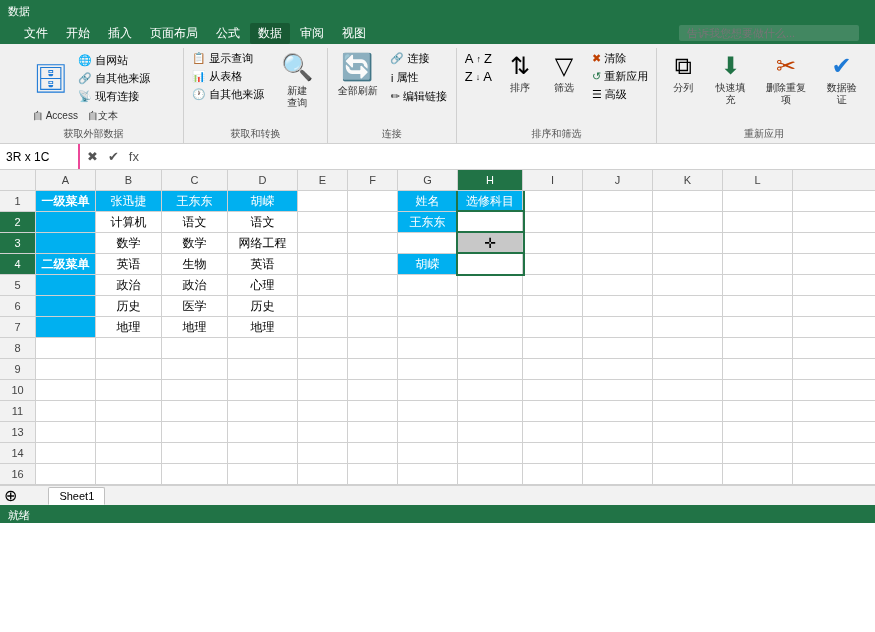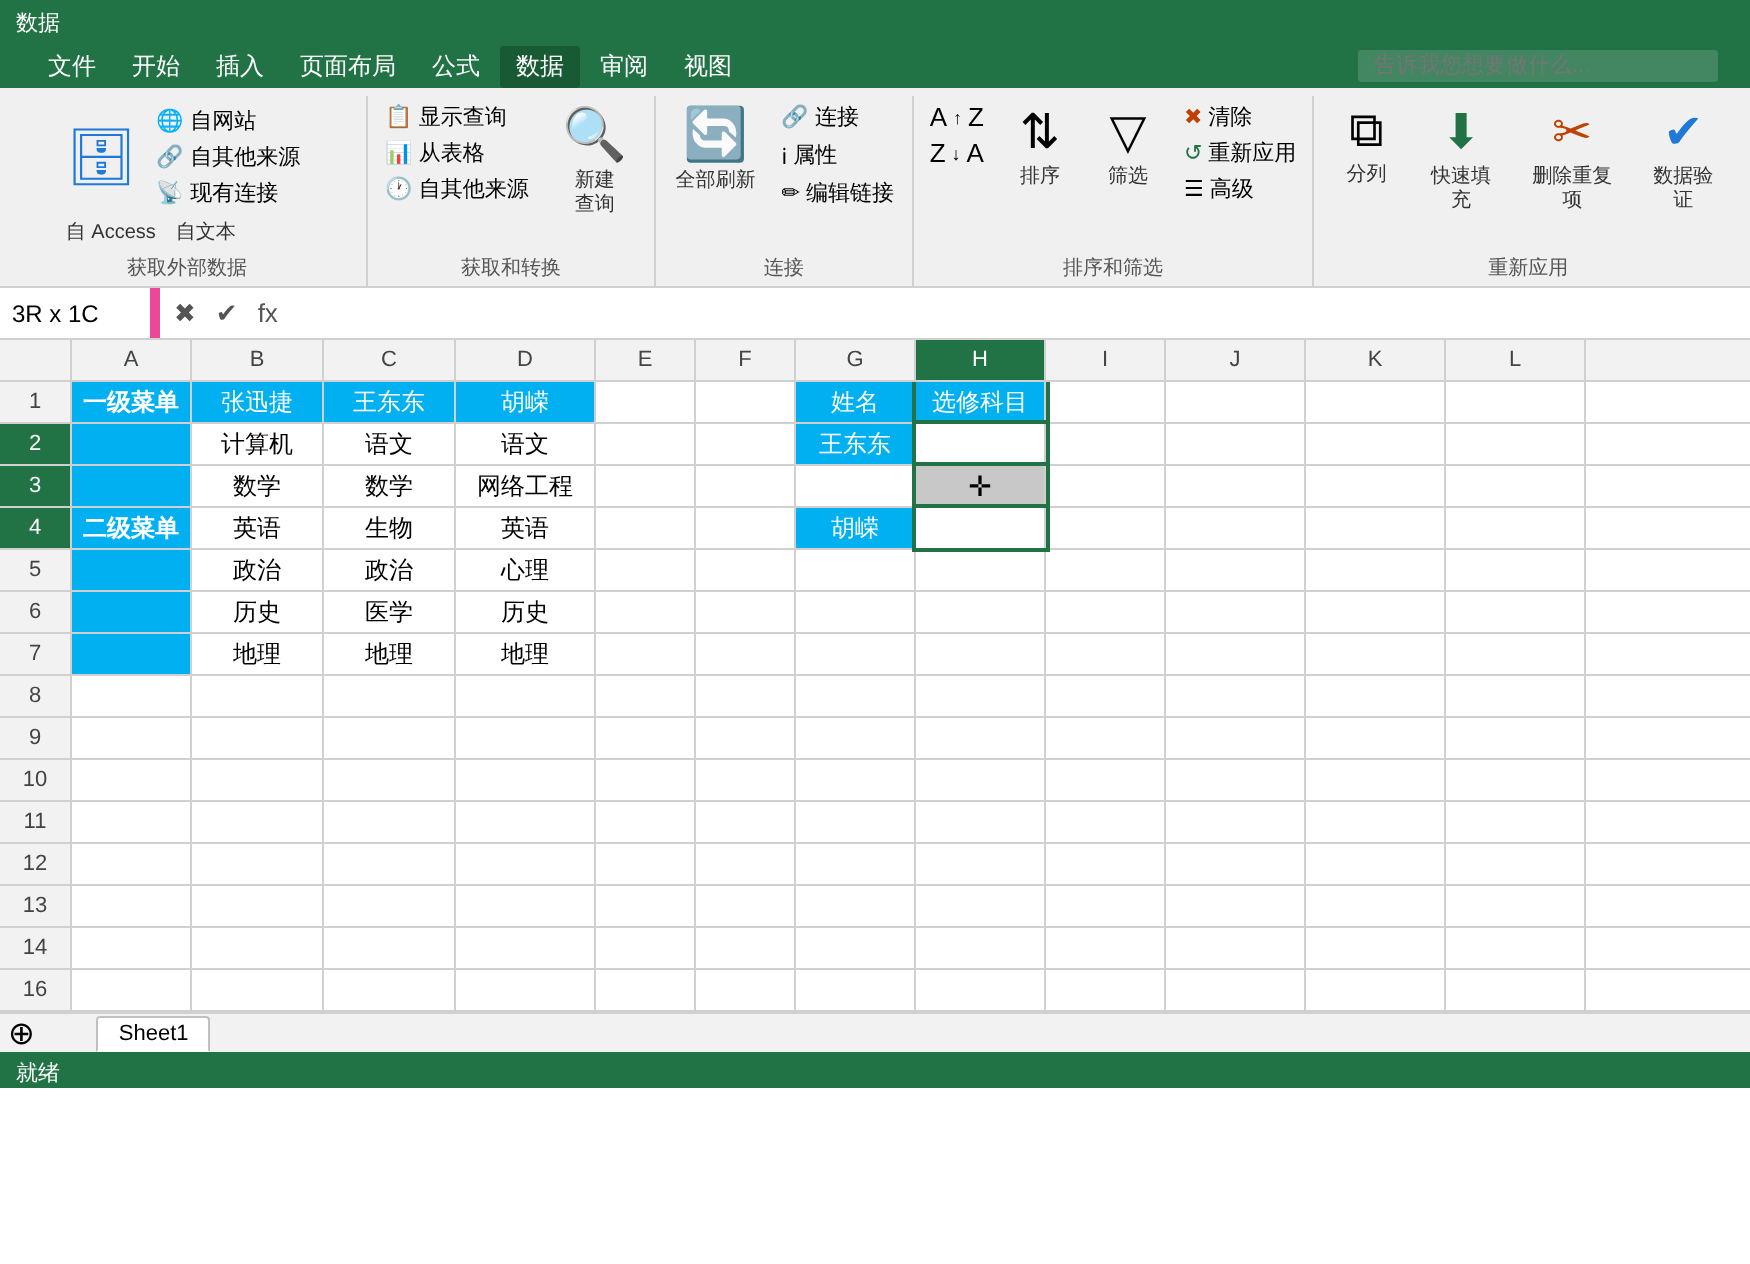--- a/index.html
+++ b/index.html
@@ -111,21 +111,21 @@
     
     .formula-bar {
       height: 26px;
       border-bottom: 1px solid #d0d0d0;
       display: flex;
       align-items: center;
       background: white;
     }
     .name-box {
       width: 80px;
-      border-right: 5px solid #ec4899;
+      border-right: 2px solid #ec4899;
       padding: 0 6px;
       font-size: 12px;
       height: 100%;
       display: flex;
       align-items: center;
     }
     .formula-icons {
       display: flex;
       align-items: center;
       padding: 0 4px;
@@ -620,35 +620,20 @@
         <div class="cell w-e"></div>
         <div class="cell w-f"></div>
         <div class="cell w-g"></div>
         <div class="cell w-h"></div>
         <div class="cell w-i"></div>
         <div class="cell w-j"></div>
         <div class="cell w-k"></div>
         <div class="cell w-l"></div>
       </div>
     <div class="grid-row">
-        <div class="row-num">12</div>
-        <div class="cell w-a"></div>
-        <div class="cell w-b"></div>
-        <div class="cell w-c"></div>
-        <div class="cell w-d"></div>
-        <div class="cell w-e"></div>
-        <div class="cell w-f"></div>
-        <div class="cell w-g"></div>
-        <div class="cell w-h"></div>
-        <div class="cell w-i"></div>
-        <div class="cell w-j"></div>
-        <div class="cell w-k"></div>
-        <div class="cell w-l"></div>
-      </div>
-    <div class="grid-row">
         <div class="row-num">13</div>
         <div class="cell w-a"></div>
         <div class="cell w-b"></div>
         <div class="cell w-c"></div>
         <div class="cell w-d"></div>
         <div class="cell w-e"></div>
         <div class="cell w-f"></div>
         <div class="cell w-g"></div>
         <div class="cell w-h"></div>
         <div class="cell w-i"></div>

